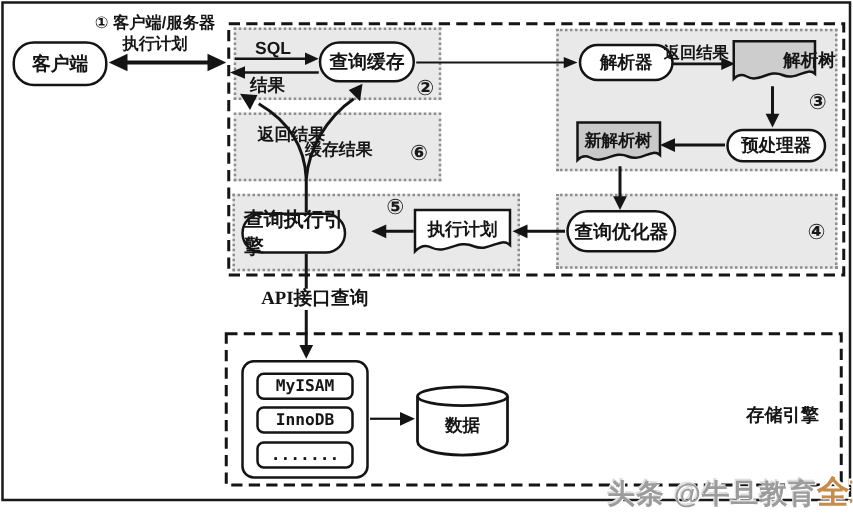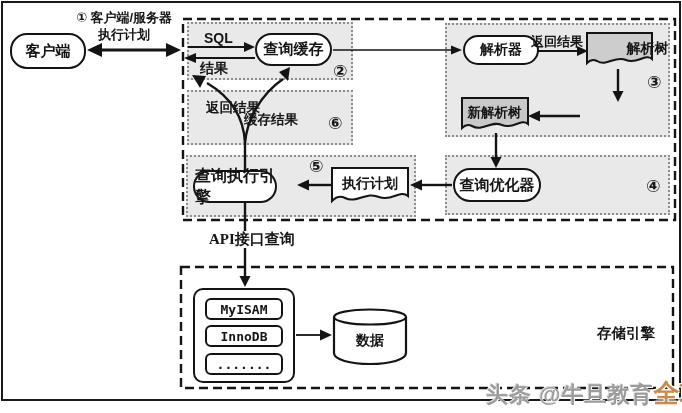--- a/index.html
+++ b/index.html
@@ -96,20 +96,23 @@
   </div>
 
   <div class="node" style="left:255px;top:33px;width:77px;height:33px;font-size:15px;">
     <span>查询缓存</span>
   </div>
 
   <div class="node" style="left:463px;top:35px;width:76px;height:30px;font-size:14px;">
     <span>解析器</span>
   </div>
 
+  <div class="node" style="left:581px;top:103px;width:80px;height:27px;font-size:14px;">
+    <span>预处理器</span>
+  </div>
 
   <div class="node" style="left:453px;top:168px;width:88px;height:34px;font-size:15px;">
     <span>查询优化器</span>
   </div>
 
   <div class="node" style="left:193px;top:170px;width:84px;height:33px;font-size:16px;">
     <span>查询执行引擎</span>
   </div>
 
   <div class="doc-label" style="left:587px;top:40px;width:65px;font-size:14px;padding-left:28px;">解析树</div>

